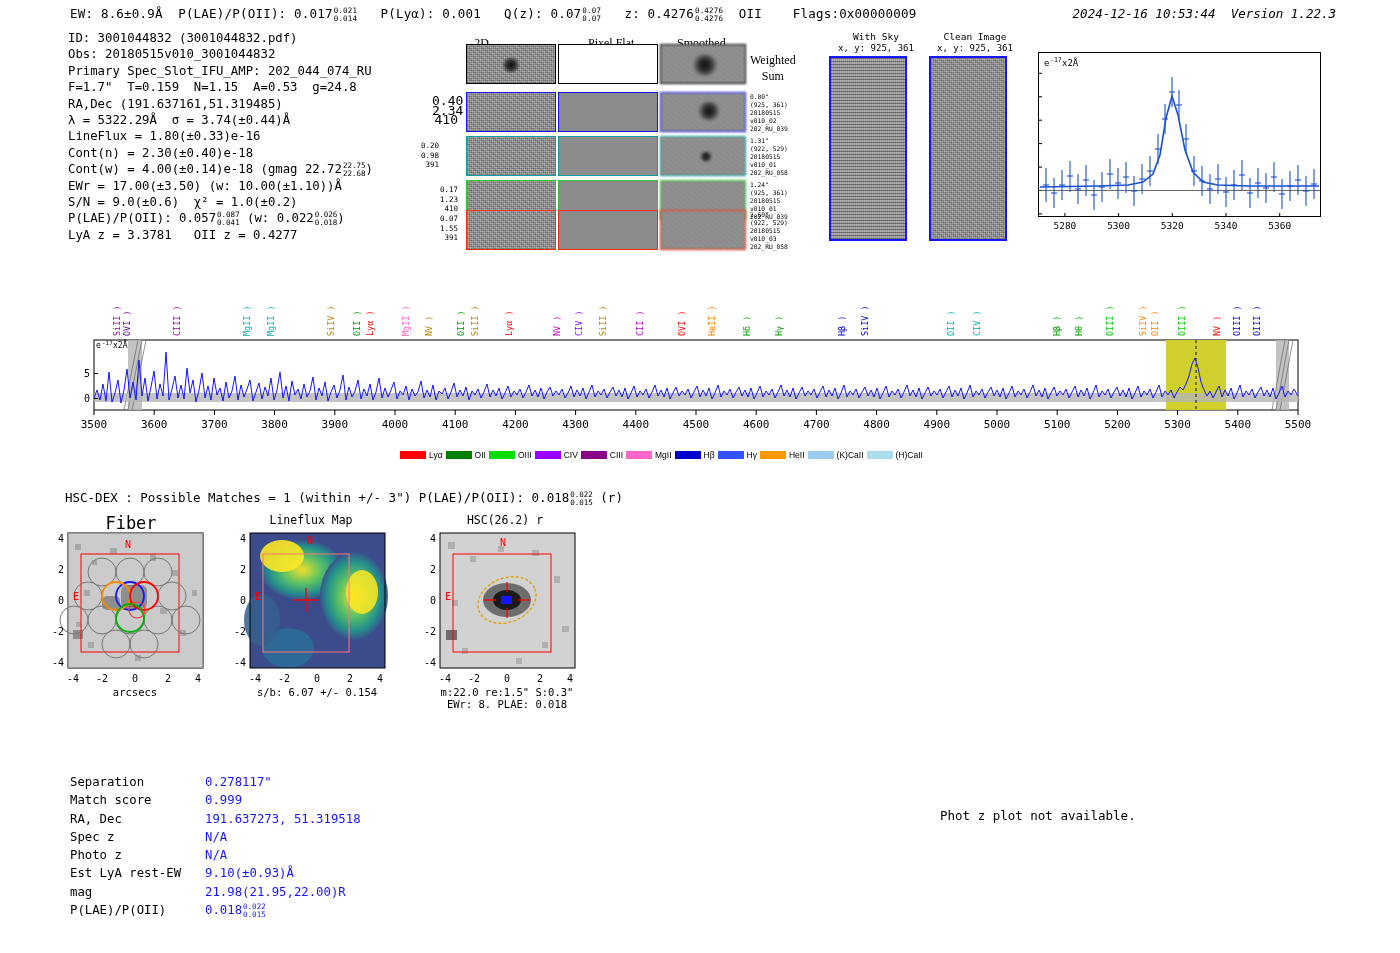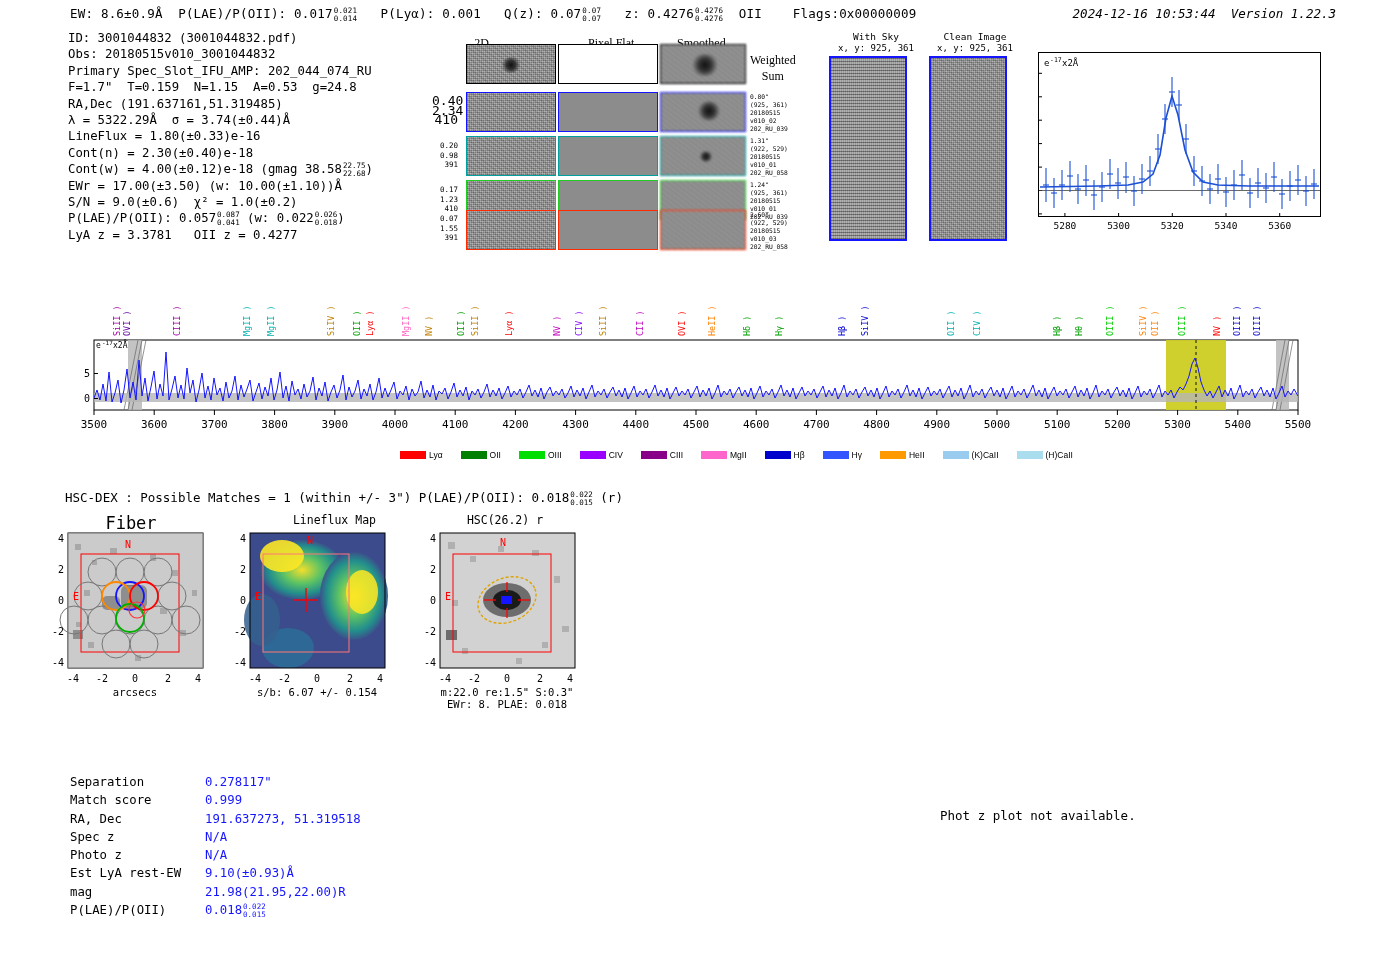--- a/index.html
+++ b/index.html
@@ -40,21 +40,21 @@
   .flatgray{background:#8c8c8c;}
   .blob{
     position:absolute;border-radius:50%;
     background:radial-gradient(circle, #111 0%, #333 35%, rgba(120,120,120,0) 72%);
   }
 
   
   svg{display:block;}
 
   
-  #legend{top:450px;left:400px;font-size:8.5px;display:flex;gap:18px;align-items:center;}
+  #legend{top:450px;left:400px;font-size:8.5px;display:flex;gap:3px;align-items:center;}
   #legend .sw{width:26px;height:8px;display:inline-block;margin-right:3px;vertical-align:-1px;}
   #legend .item{white-space:nowrap;}
 
   
   #hscline{top:490px;left:65px;font-size:12.5px;white-space:nowrap;}
 
   
   #btable{top:772px;left:68px;font-size:12.3px;line-height:16.3px;}
   #btable td{padding:0;font-family:"DejaVu Sans Mono", monospace;font-size:12.3px;line-height:16.3px;vertical-align:top;}
   #btable td.k{padding-right:22px;color:#000;white-space:pre;}
@@ -78,21 +78,21 @@
 </div>
 
 <div class="abs mono" id="infoblock"><span>ID: 3001044832 (3001044832.pdf)</span>
 <span>Obs: 20180515v010_3001044832</span>
 <span>Primary Spec_Slot_IFU_AMP: 202_044_074_RU</span>
 <span>F=1.7"  T=0.159  N=1.15  A=0.53  g=24.8</span>
 <span>RA,Dec (191.637161,51.319485)</span>
 <span>λ = 5322.29Å  σ = 3.74(±0.44)Å</span>
 <span>LineFlux = 1.80(±0.33)e-16</span>
 <span>Cont(n) = 2.30(±0.40)e-18</span>
-<span>Cont(w) = 4.00(±0.12)e-18 (gmag 38.58</span><span class="frac"><span>22.75</span><br><span>22.68</span></span><span>)</span>
+<span>Cont(w) = 4.00(±0.14)e-18 (gmag 22.72</span><span class="frac"><span>22.75</span><br><span>22.68</span></span><span>)</span>
 <span>EWr = 17.00(±3.50) (w: 10.00(±1.10))Å</span>
 <span>S/N = 9.0(±0.6)  χ² = 1.0(±0.2)</span>
 <span>P(LAE)/P(OII): 0.057</span><span class="frac"><span>0.087</span><br><span>0.041</span></span> <span>(w: 0.022</span><span class="frac"><span>0.026</span><br><span>0.018</span></span><span>)</span>
 <span>LyA z = 3.3781   OII z = 0.4277</span></div>
 
 <div class="abs mono thumb-label" style="top:36px;left:470;width:80px;">
     <span style="position:absolute;left:470px;">2D Spec</span>
   </div>
 <div class="abs mono thumb-label" style="top:36px;left:588px;"><span>Pixel Flat</span></div>
 <div class="abs mono thumb-label" style="top:36px;left:677px;"><span>Smoothed</span></div>
@@ -126,21 +126,21 @@
   <div class="blob" style="left:36px;top:8px;width:24px;height:20px;"></div>
 </div>
 <div class="abs mono" style="top:93px;left:750px;font-size:6.3px;line-height:8px;">
   <div>0.80"</div>
   <div>(925, 361)</div>
   <div>20180515</div>
   <div>v010_02</div>
   <div>202_RU_039</div>
 </div>
 
-<div class="abs mono" style="top:141px;left:432px;font-size:7.5px;line-height:9.5px;text-align:right;width:26px;">
+<div class="abs mono" style="top:141px;left:413px;font-size:7.5px;line-height:9.5px;text-align:right;width:26px;">
   <div>0.20</div>
   <div>0.98</div>
   <div>391</div>
 </div>
 <div class="abs panelbox noise" style="top:136px;left:466px;width:90px;height:40px;border-color:#00a0a0;"></div>
 <div class="abs panelbox flatgray" style="top:136px;left:558px;width:100px;height:40px;border-color:#00a0a0;"></div>
 <div class="abs panelbox noise" style="top:136px;left:660px;width:86px;height:40px;border-color:#00a0a0;filter:blur(0.8px);">
   <div class="blob" style="left:38px;top:14px;width:14px;height:11px;"></div>
 </div>
 <div class="abs mono" style="top:137px;left:750px;font-size:6.3px;line-height:8px;">
@@ -512,21 +512,21 @@
   <span class="item"><span class="sw" style="background:#ff9900"></span><span>HeII</span></span>
   <span class="item"><span class="sw" style="background:#99ccee"></span><span>(K)CaII</span></span>
   <span class="item"><span class="sw" style="background:#aaddee"></span><span>(H)CaII</span></span>
 </div>
 
 <div class="abs mono" id="hscline">
   <span>HSC-DEX : Possible Matches = 1 (within +/- 3")  P(LAE)/P(OII): 0.018</span><span class="frac"><span>0.022</span><br><span>0.015</span></span> <span>(r)</span>
 </div>
 
 <div class="abs mono" style="top:513px;left:66px;width:130px;text-align:center;font-size:17px;"><span>Fiber Positions</span></div>
-<div class="abs mono" style="top:513px;left:246px;width:130px;text-align:right;font-size:11.5px;"><span>Lineflux Map</span></div>
+<div class="abs mono" style="top:513px;left:246px;width:130px;text-align:center;font-size:11.5px;"><span>Lineflux Map</span></div>
 <div class="abs mono" style="top:513px;left:440px;width:130px;text-align:center;font-size:11.5px;"><span>HSC(26.2) r</span></div>
 
 <div class="abs" style="top:530px;left:40px;">
   <svg width="180" height="170" viewBox="0 0 180 170">
     <rect x="28" y="3" width="135" height="135" fill="#cfcfcf" stroke="#000" stroke-width="1"></rect>
     <g opacity="0.85">
       <rect x="28" y="3" width="135" height="135" fill="url(#none)"></rect>
     </g>
 
     <g opacity="0.55">

